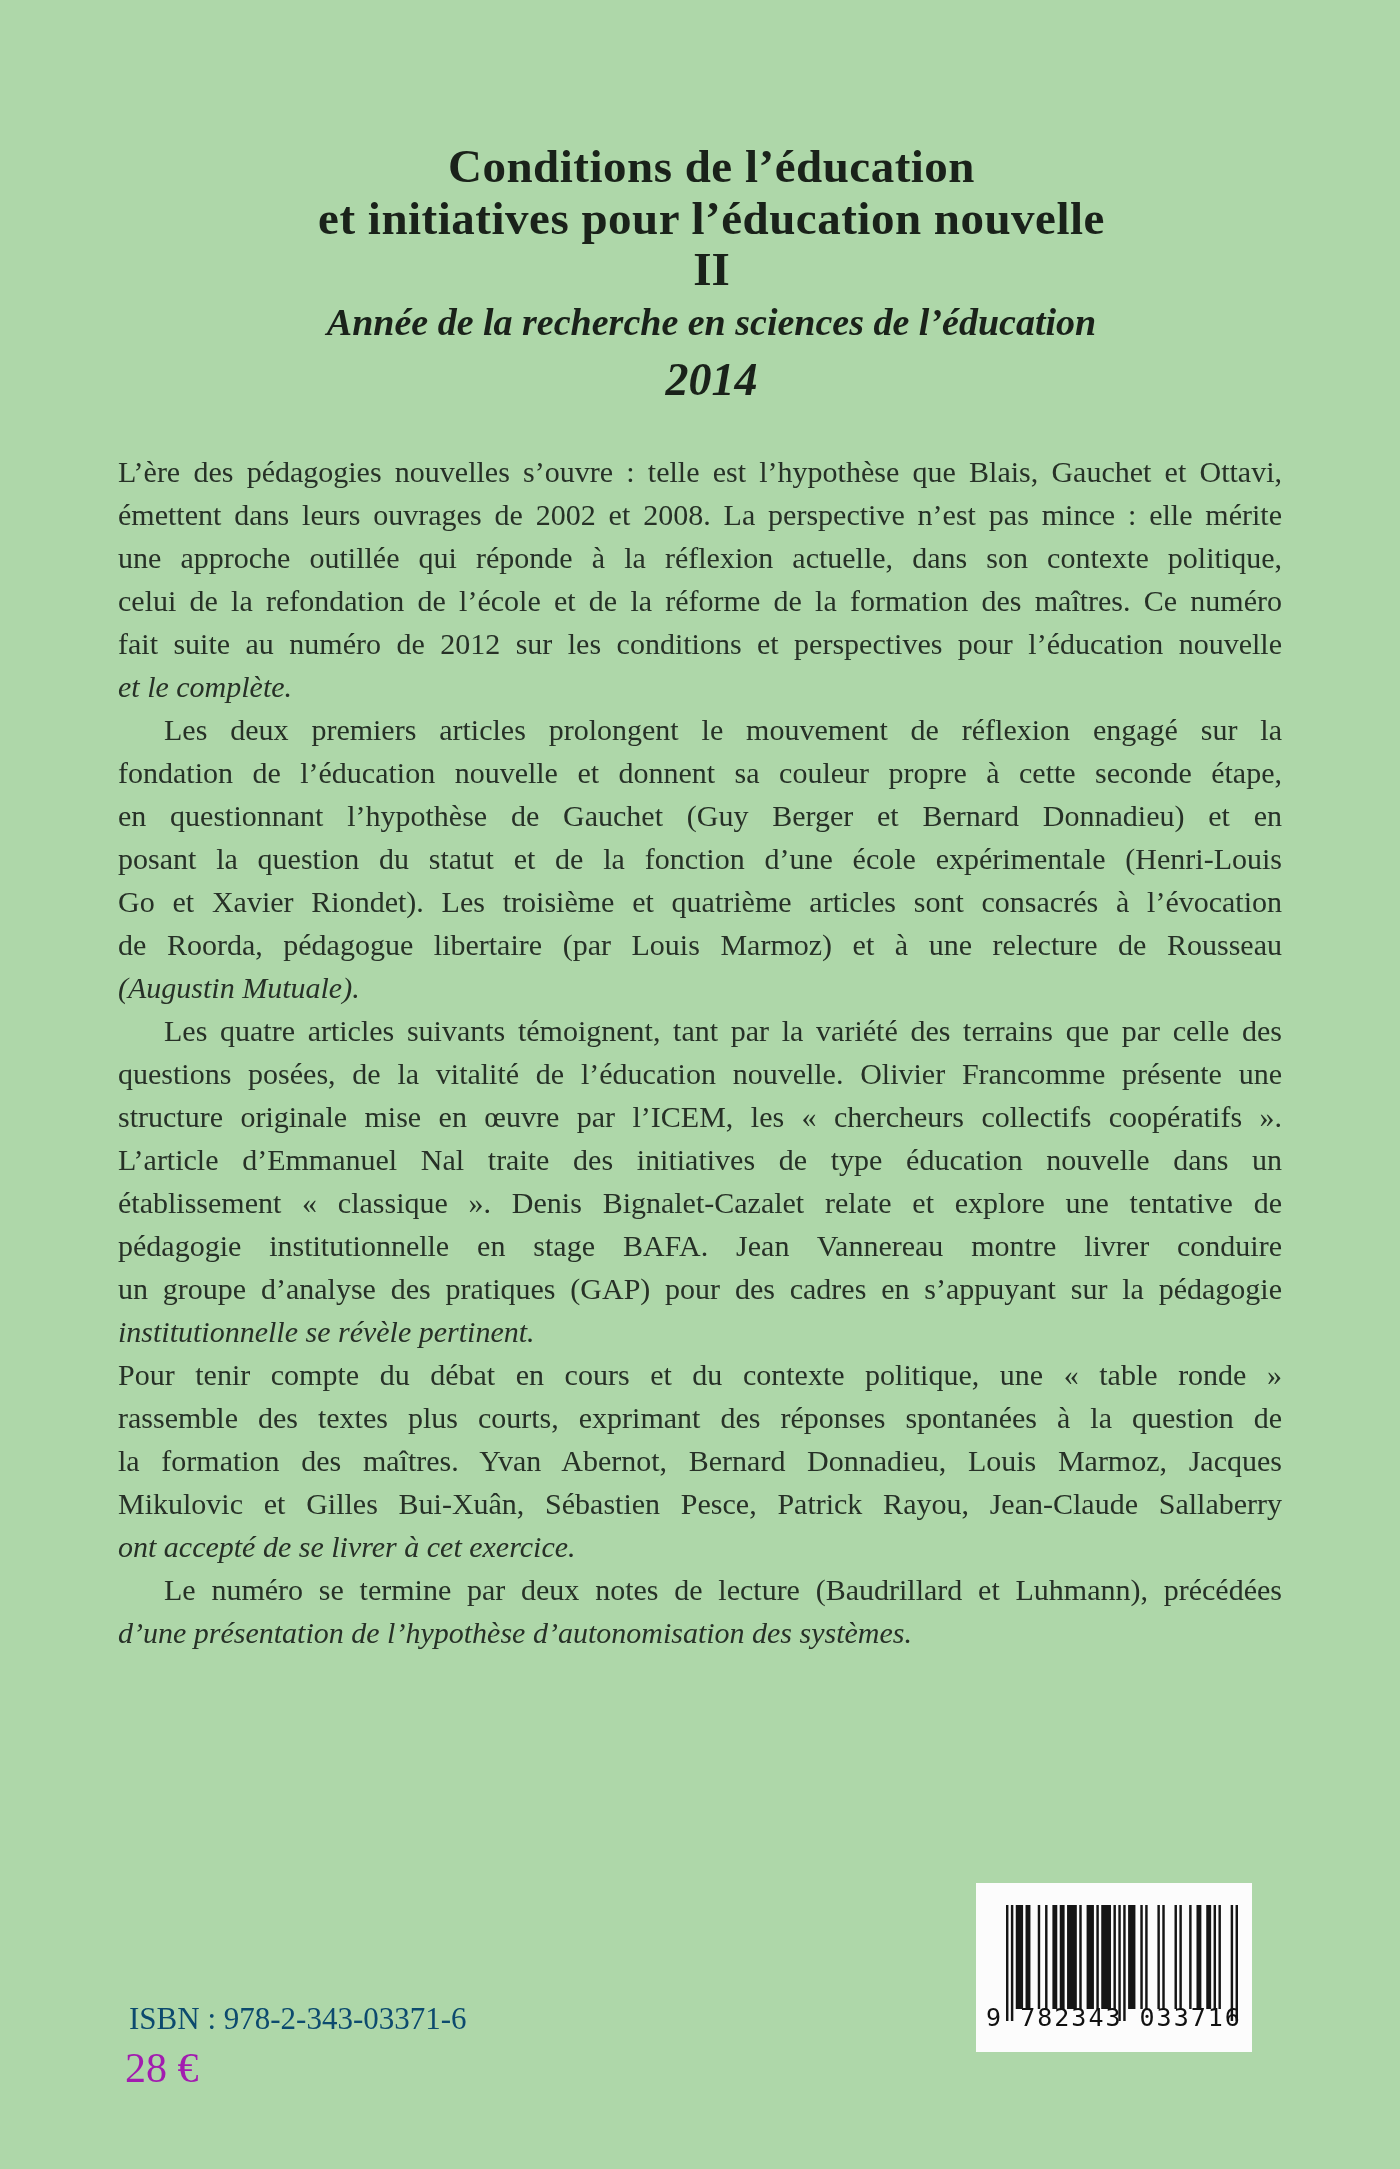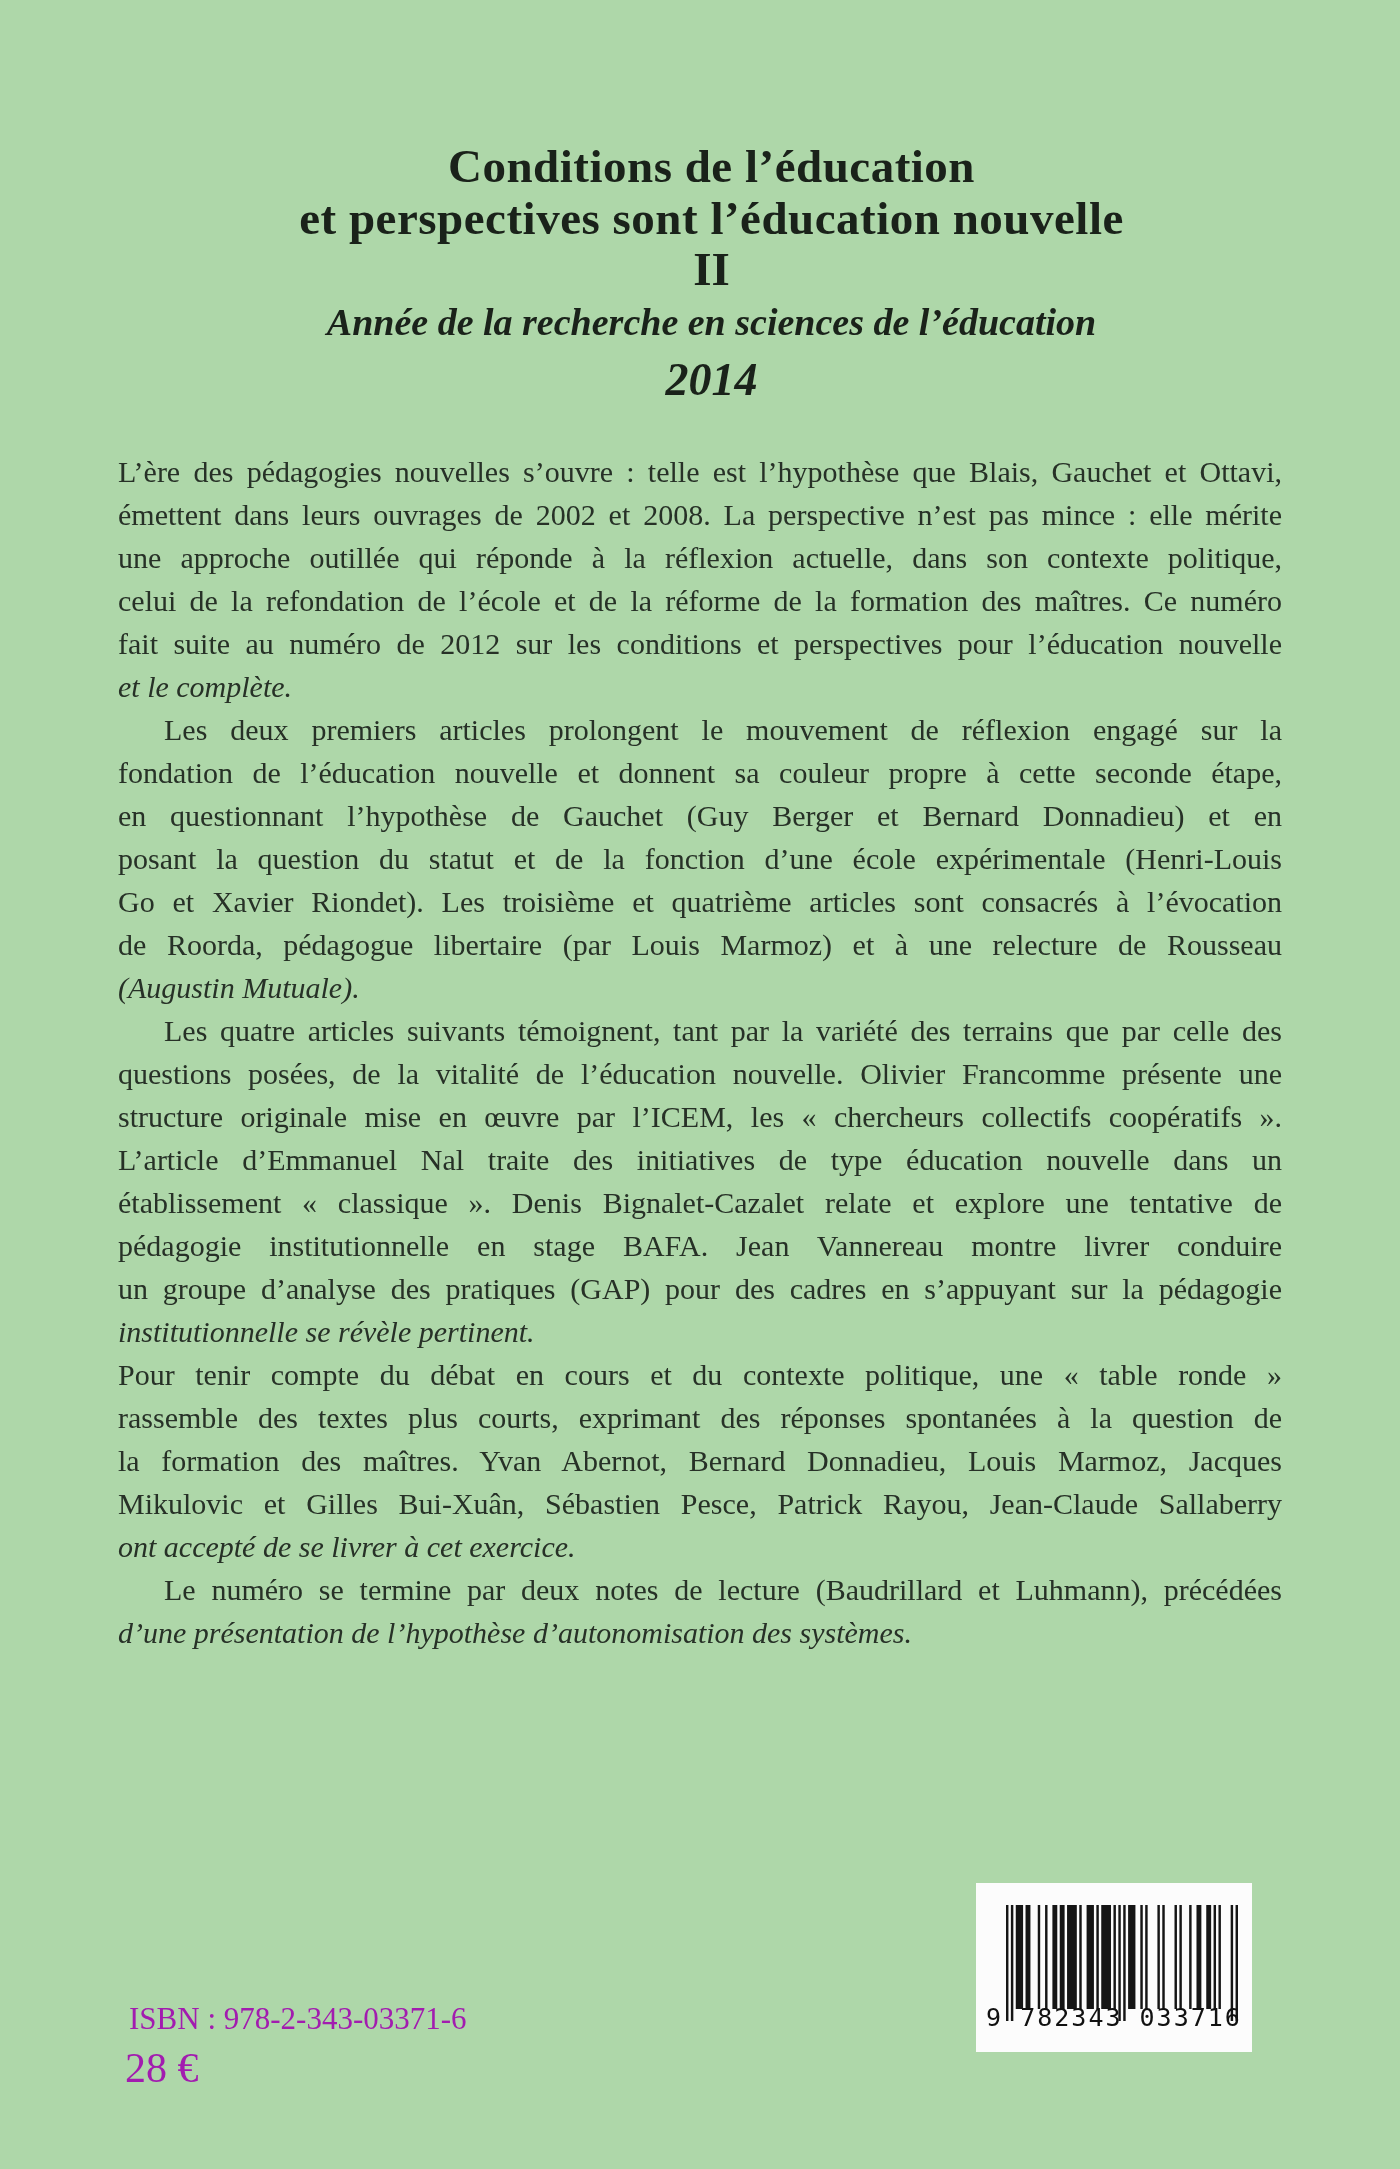--- a/index.html
+++ b/index.html
@@ -39,21 +39,21 @@
     text-align-last:justify;
     white-space:normal;
   }
   .line.last{text-align-last:left;font-style:italic;}
   .line.indent{padding-left:46px;}
 
   .isbn{
     position:absolute;
     left:129px;top:2002px;
     font-size:31px;line-height:34px;
-    color:#a21caf;
+    color:#0c4a6e;
   }
   .price{
     position:absolute;
     left:125px;top:2044px;
     font-size:42px;line-height:48px;
     color:#a21caf;
   }
 
   .barcode-box{
     position:absolute;
@@ -78,21 +78,21 @@
     white-space:pre;
   }
 </style>
 </head>
 <body>
 
 <div class="page">
 
   <div class="title-block">
     <div class="title-line">Conditions de l’éducation</div>
-    <div class="title-line">et perspectives sont l’éducation nouvelle</div>
+    <div class="title-line">et initiatives pour l’éducation nouvelle</div>
     <div class="title-num">II</div>
     <div class="subtitle">Année de la recherche en sciences de l’éducation</div>
     <div class="year">2014</div>
   </div>
 
   <div class="body-block">
       <div class="para">
         <div class="line">L’ère des pédagogies nouvelles s’ouvre : telle est l’hypothèse que Blais, Gauchet et Ottavi,</div>
         <div class="line">émettent dans leurs ouvrages de 2002 et 2008. La perspective n’est pas mince : elle mérite</div>
         <div class="line">une approche outillée qui réponde à la réflexion actuelle, dans son contexte politique,</div>

